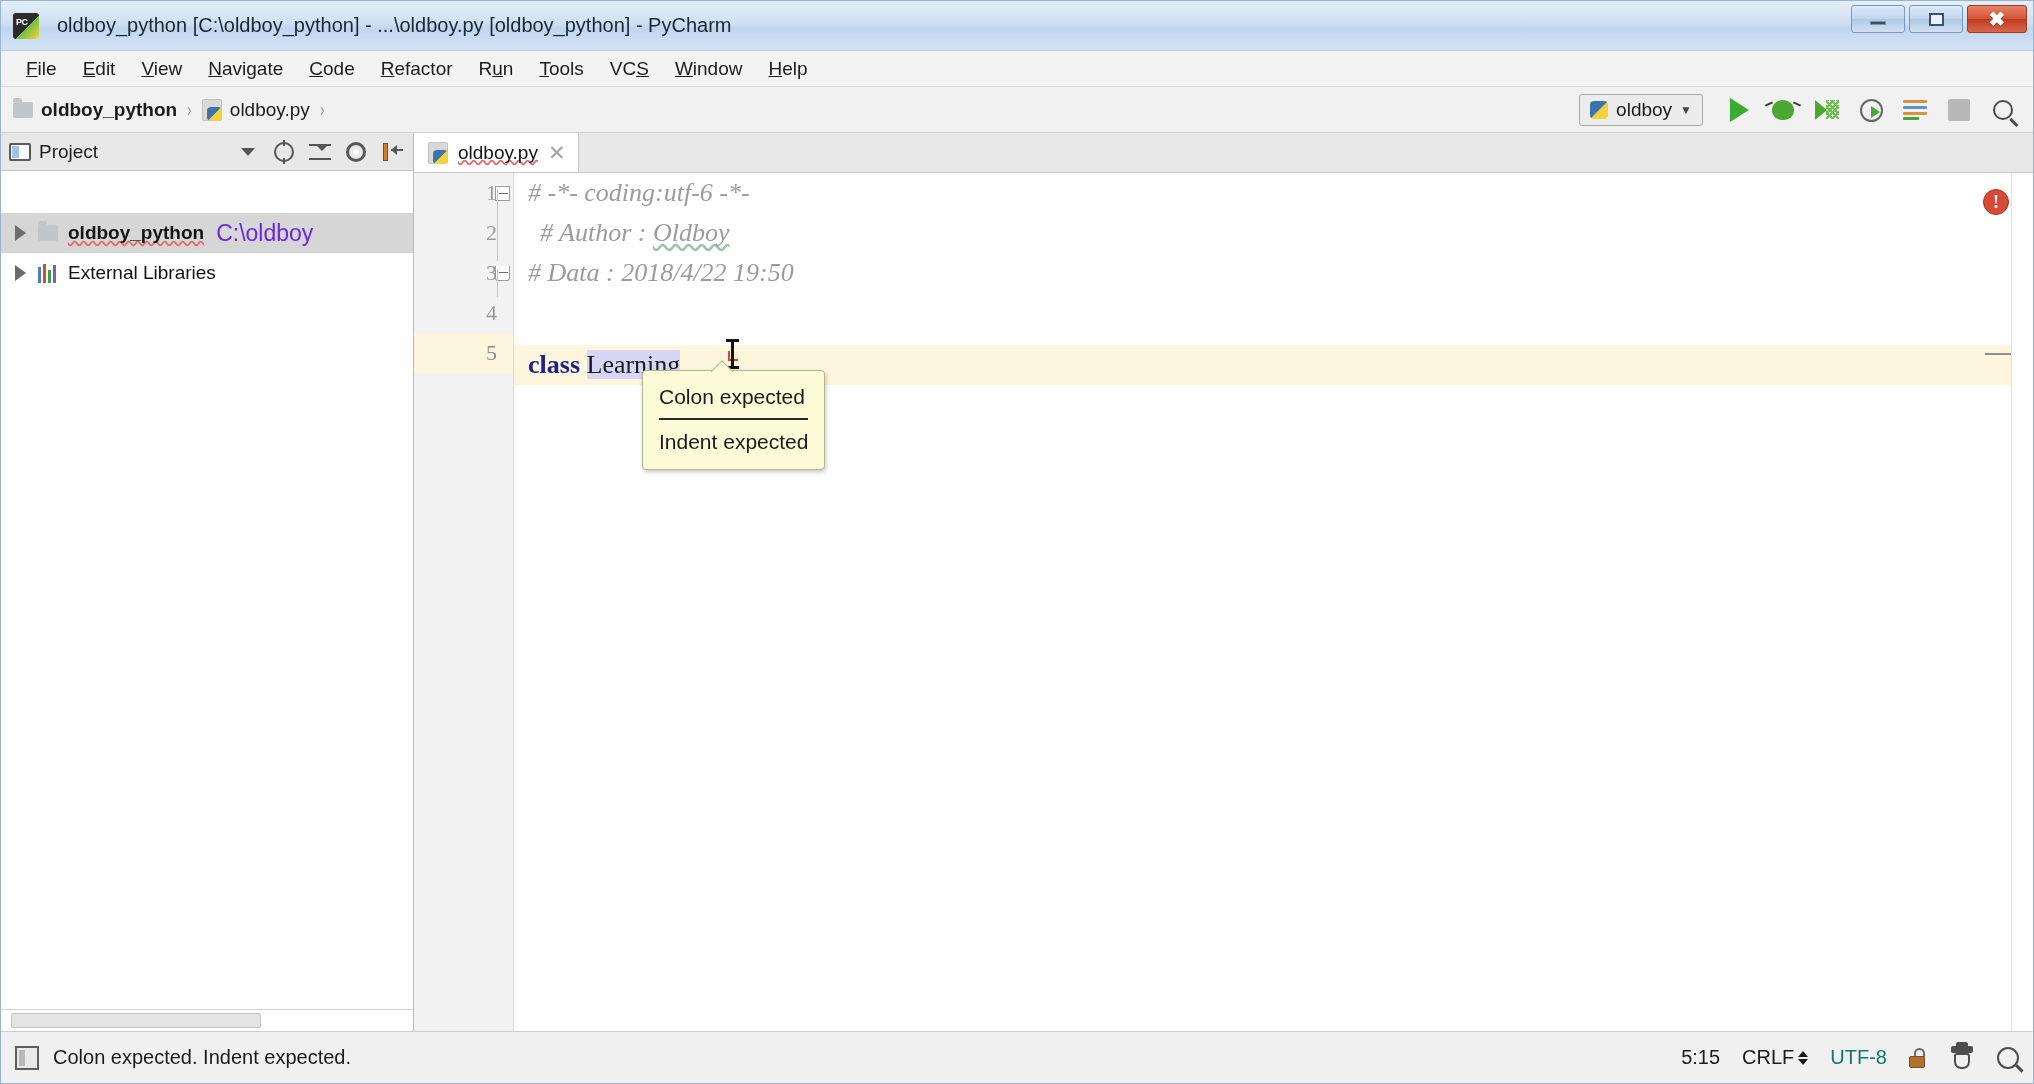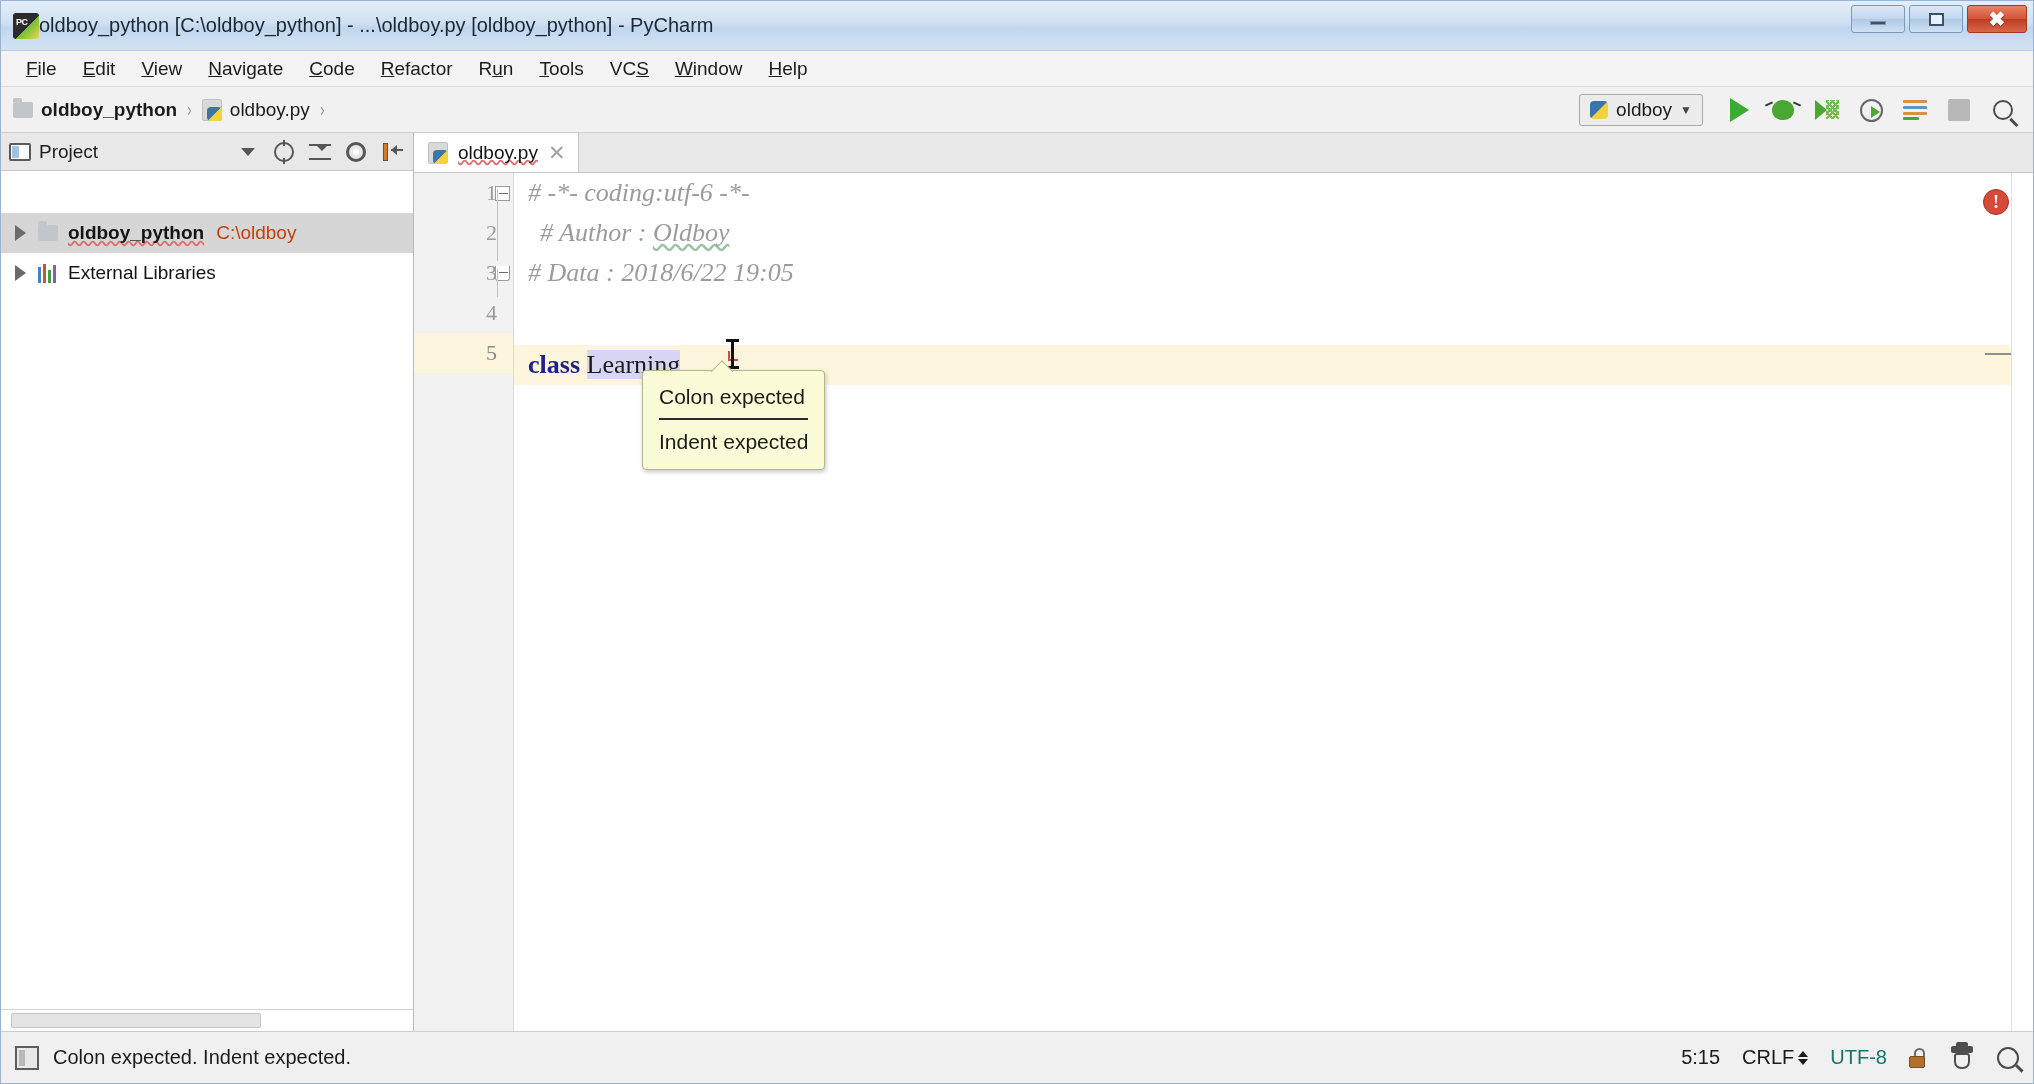--- a/index.html
+++ b/index.html
@@ -19,21 +19,21 @@
 
   
   .titlebar {
     height: 50px; flex: 0 0 50px;
     background: linear-gradient(to bottom, #e4eef9 0%, #cfe0f2 45%, #c0d6ee 55%, #d3e3f5 100%);
     display: flex; align-items: center;
     position: relative;
     border-bottom: 1px solid #b7cbe2;
   }
   .app-icon {
-    width: 26px; height: 26px; margin-left: 12px; margin-right: 0;
+    width: 26px; height: 26px; margin-left: 12px; margin-right: 18px;
     position: relative; flex: 0 0 26px;
     border-radius: 3px;
     background: linear-gradient(135deg, #2b2b2b 0%, #2b2b2b 55%, #6fbf3a 55%, #f3d34a 100%);
     overflow: hidden;
   }
   .app-icon .pc {
     position: absolute; left: 3px; top: 4px;
     color: #fff; font-size: 9px; font-weight: bold;
     font-family: "Liberation Sans", sans-serif; letter-spacing: -0.5px;
   }
@@ -242,21 +242,21 @@
     padding-left: 14px; cursor: pointer; white-space: nowrap;
   }
   .tree-row.selected { background: #d6d6d6; }
   .arrow-r {
     width: 0; height: 0; margin-right: 12px; flex: 0 0 auto;
     border-top: 8px solid transparent; border-bottom: 8px solid transparent;
     border-left: 11px solid #6b6b6b;
   }
   .tree-label { font-size: 19px; color: #141414; margin-left: 10px; }
   .tree-label.bold { font-weight: bold; }
-  .tree-path { font-size: 19px; color: #c2410c; margin-left: 12px; }
+  .tree-path { font-size: 23px; color: #6d28d9; margin-left: 12px; }
   .squiggle { text-decoration: underline wavy #e06c6c; text-decoration-skip-ink: none; }
   .lib-ic {
     width: 20px; height: 20px; display: flex; align-items: flex-end; gap: 2px;
   }
   .lib-ic i { display: block; width: 3px; }
   .lib-ic i:nth-child(1){height:16px;background:#4a7fc1;}
   .lib-ic i:nth-child(2){height:19px;background:#c5562f;}
   .lib-ic i:nth-child(3){height:13px;background:#3f9e45;}
   .lib-ic i:nth-child(4){height:18px;background:#7c61b0;}
   .proj-scroll {
@@ -605,21 +605,21 @@
               <span class="box down"></span>
             </div>
           <div class="foldline" style="top:96px; left:83px; height:28px"></div>
         </div>
 
         <div class="codepane">
           <div class="codeline" style="top:0px"><span class="cmt"># -*- coding:utf-6 -*-</span></div>
 
           <div class="codeline" style="top:40px; padding-left:26px"><span class="cmt"># Author : </span><span class="cmt-word">Oldboy</span></div>
 
-          <div class="codeline" style="top:80px"><span class="cmt"># Data : 2018/6/22 19:05</span></div>
+          <div class="codeline" style="top:80px"><span class="cmt"># Data : 2018/4/22 19:50</span></div>
 
           <div class="codeline" style="top:120px"></div>
 
           <div class="codeline cur" style="top:172px"><span class="kw">class </span><span class="ident-hl">Learning</span></div>
 
           <div class="red-mark" style="left:214px; top:178px"></div>
           <div class="cursor-ibeam" style="left:217px; top:166px"></div>
           <div class="right-dash" style="top:180px"></div>
 
           <div class="tooltip" style="left:128px; top:197px">

